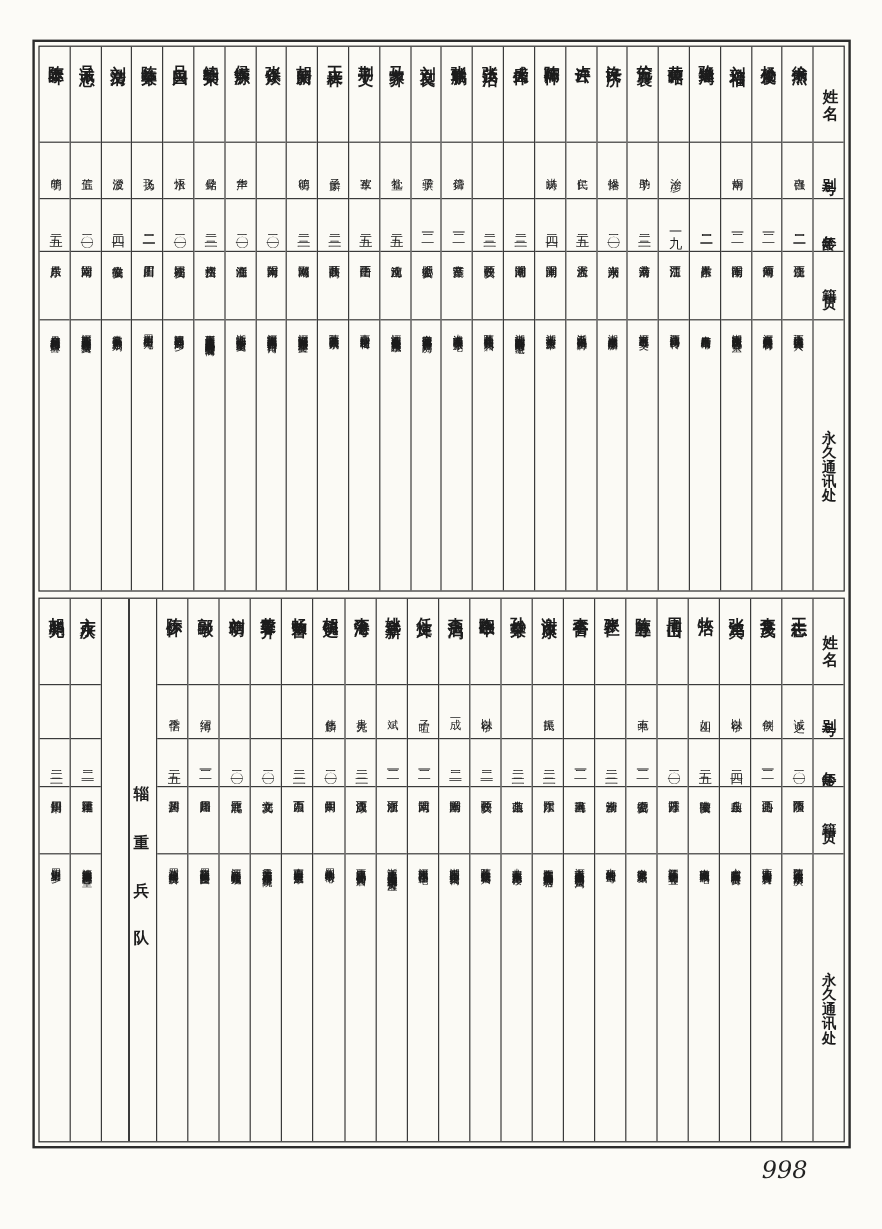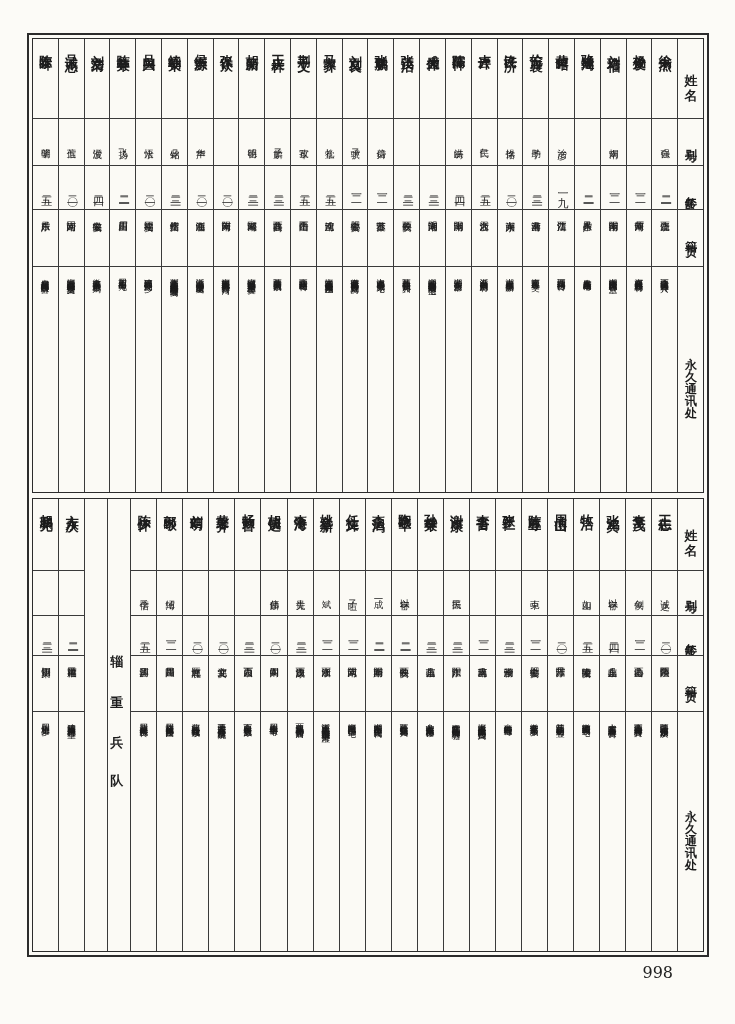--- a/index.html
+++ b/index.html
@@ -62,21 +62,21 @@
       #3a3a3a calc(50% + .5px), transparent calc(50% + .5px));
   }
   .col.divider .cell.dlabel{
     flex:1;border-bottom:none;align-items:flex-start;
     font-weight:bold;font-size:13px;letter-spacing:40px;
     padding-top:145px;padding-right:5px;justify-content:flex-start;
   }
   .page-number{
     position:absolute;top:963px;right:62px;
     font-family:"DejaVu Serif","Liberation Serif",serif;
-    font-size:16px;color:#222;
+    font-size:20px;color:#222;font-style:italic;
   }
 </style>
 </head>
 <body>
 
 <div class="frame">
   <div class="rtable t0">
       <div class="col header">
         <div class="cell name">姓名</div>
         <div class="cell alias">别号</div>

